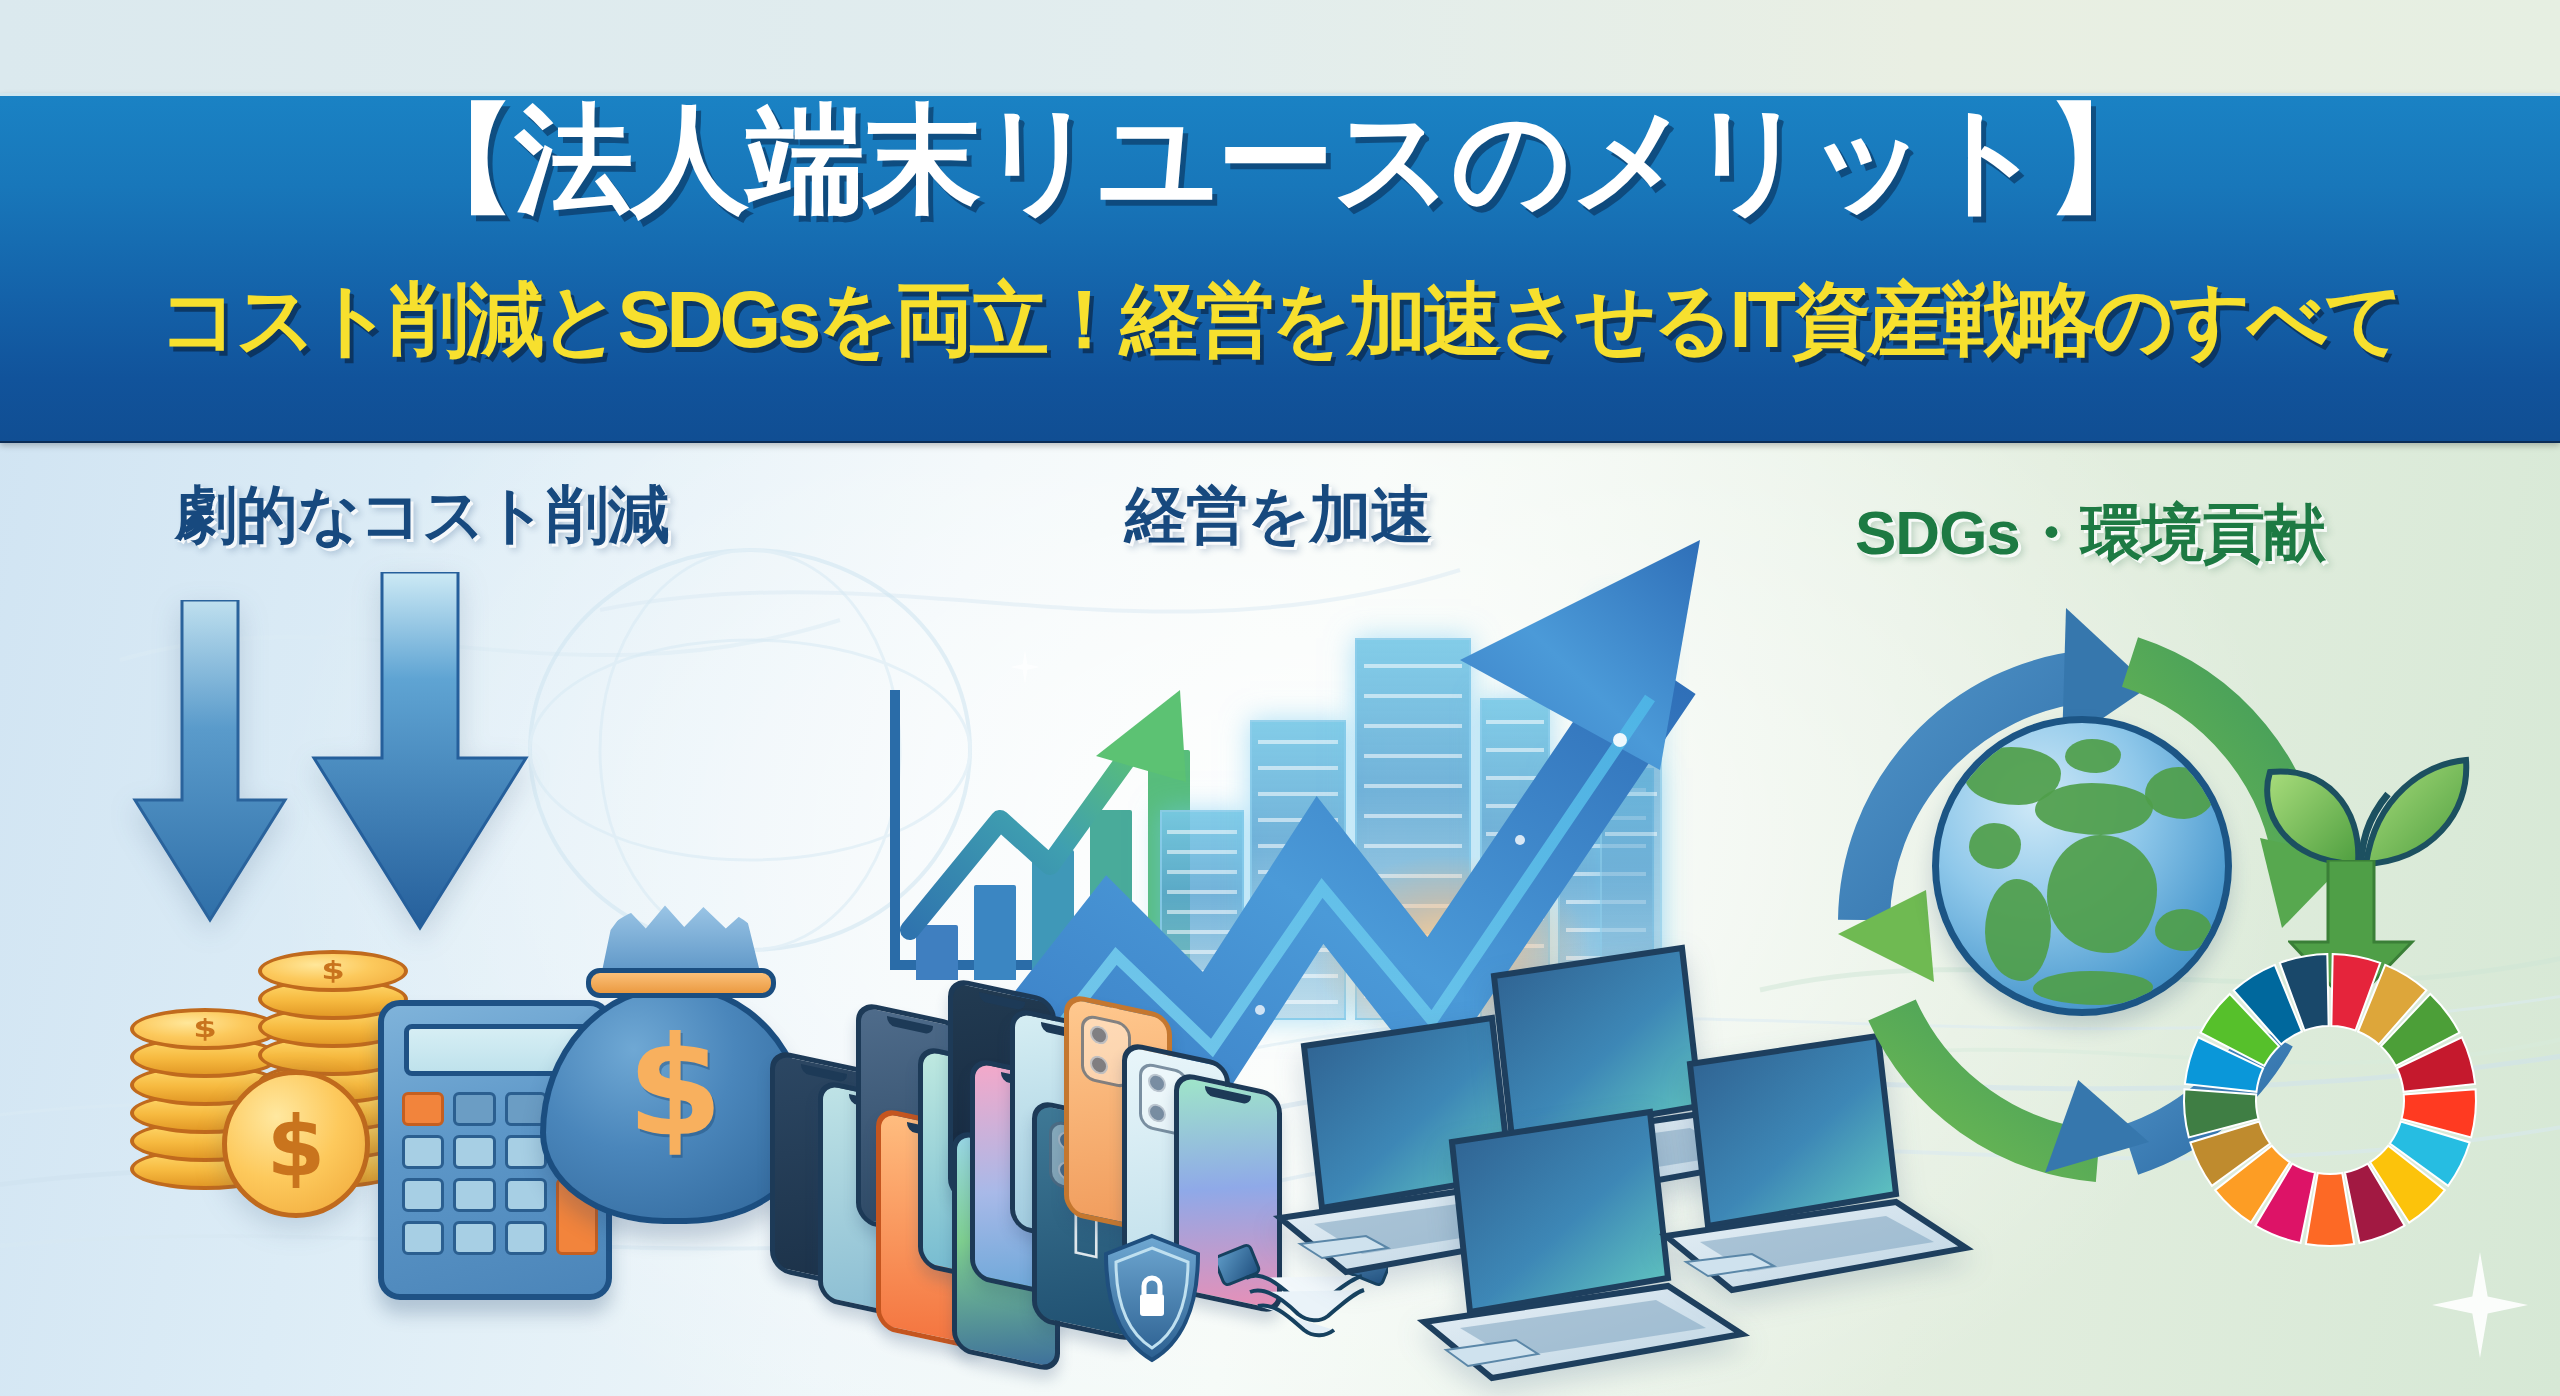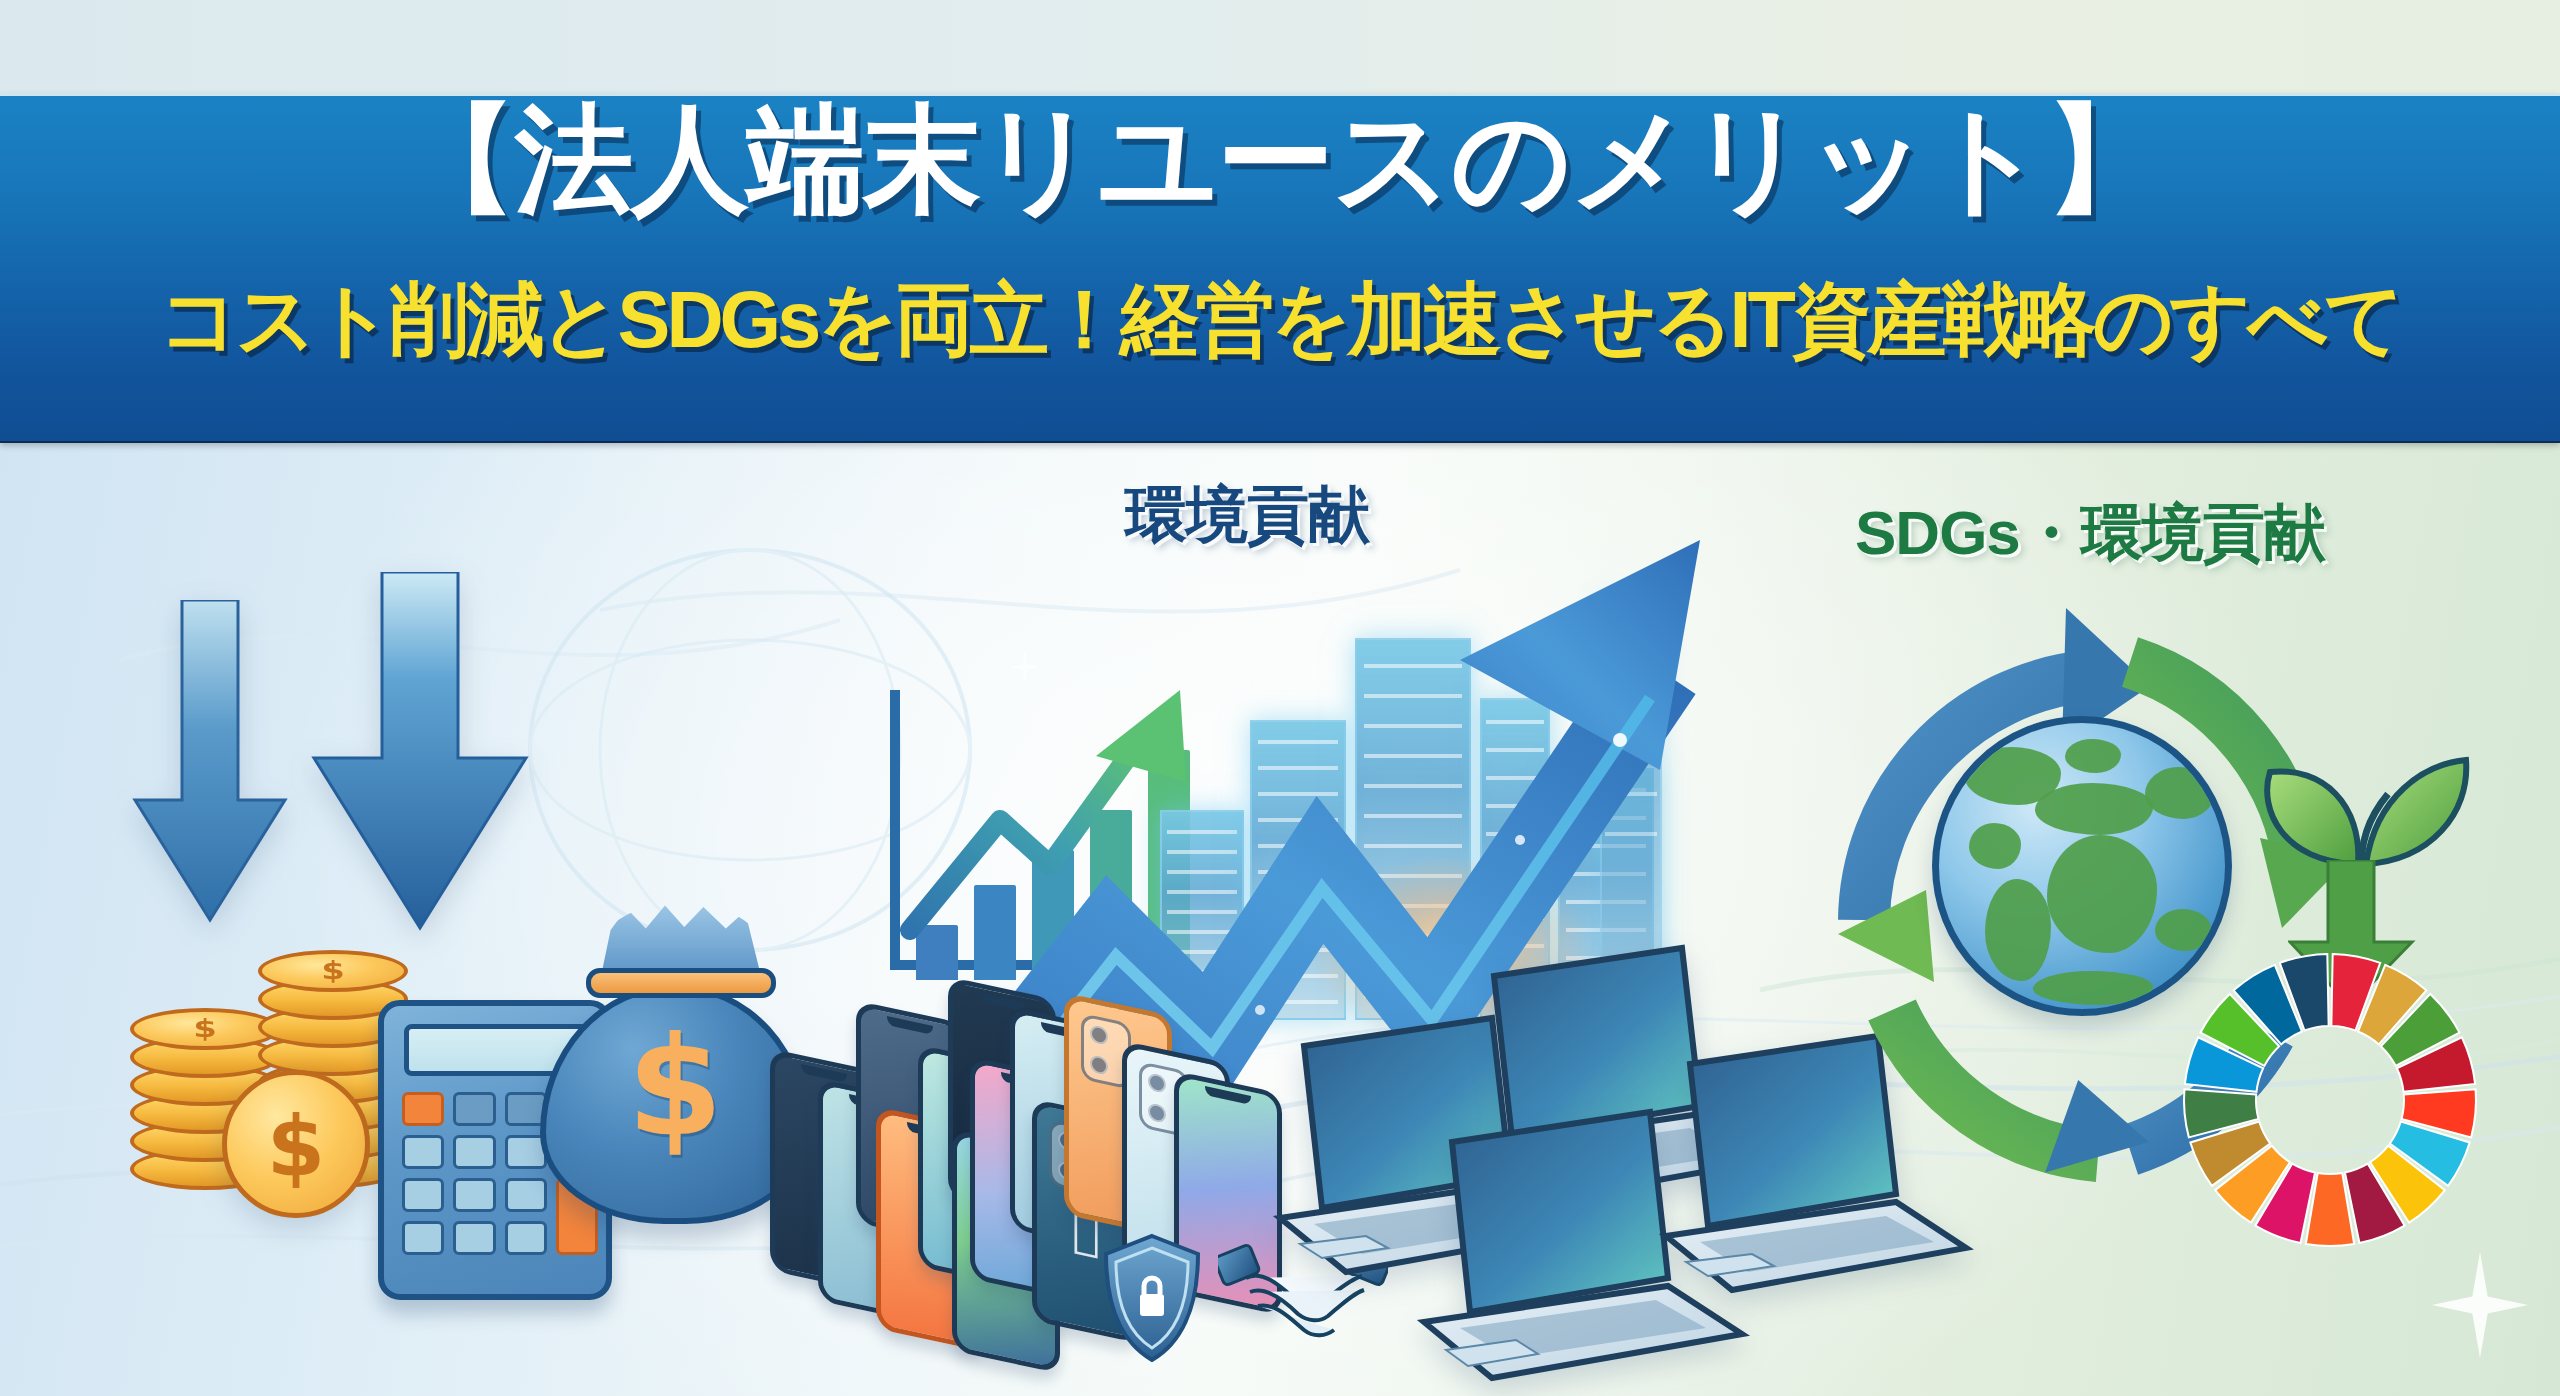--- a/index.html
+++ b/index.html
@@ -223,21 +223,22 @@
   <svg class="swoosh" style="left:520px;top:540px;width:460px;height:420px;opacity:.55;">
     <ellipse cx="230" cy="210" rx="220" ry="200" stroke="#cfe5f1" stroke-width="4" fill="none"></ellipse>
     <ellipse cx="230" cy="210" rx="150" ry="200" stroke="#d8eaf4" stroke-width="3" fill="none"></ellipse>
     <ellipse cx="230" cy="210" rx="220" ry="110" stroke="#d8eaf4" stroke-width="3" fill="none"></ellipse>
   </svg>
 
   <div class="band"></div>
   <div class="band-title">【法人端末リユースのメリット】</div>
   <div class="band-sub">コスト削減とSDGsを両立！経営を加速させるIT資産戦略のすべて</div>
 
-  <div class="sec-label" id="label-growth">環境貢献</div>
+  <div class="sec-label" id="label-cost">劇的なコスト削減</div>
+  <div class="sec-label" id="label-growth">経営を加速</div>
   <div class="sec-label" id="label-sdgs">SDGs・環境貢献</div>
 
   <svg class="art shadow-soft" style="left:120px;top:600px;width:180px;height:330px;">
     <defs>
         <linearGradient id="ga1" x1="0" y1="0" x2="0" y2="1">
       <stop offset="0%" stop-color="#bfe0ef"></stop>
           <stop offset="40%" stop-color="#5a9bcb"></stop>
           <stop offset="100%" stop-color="#2f6fa8"></stop>
     </linearGradient>
       </defs>

